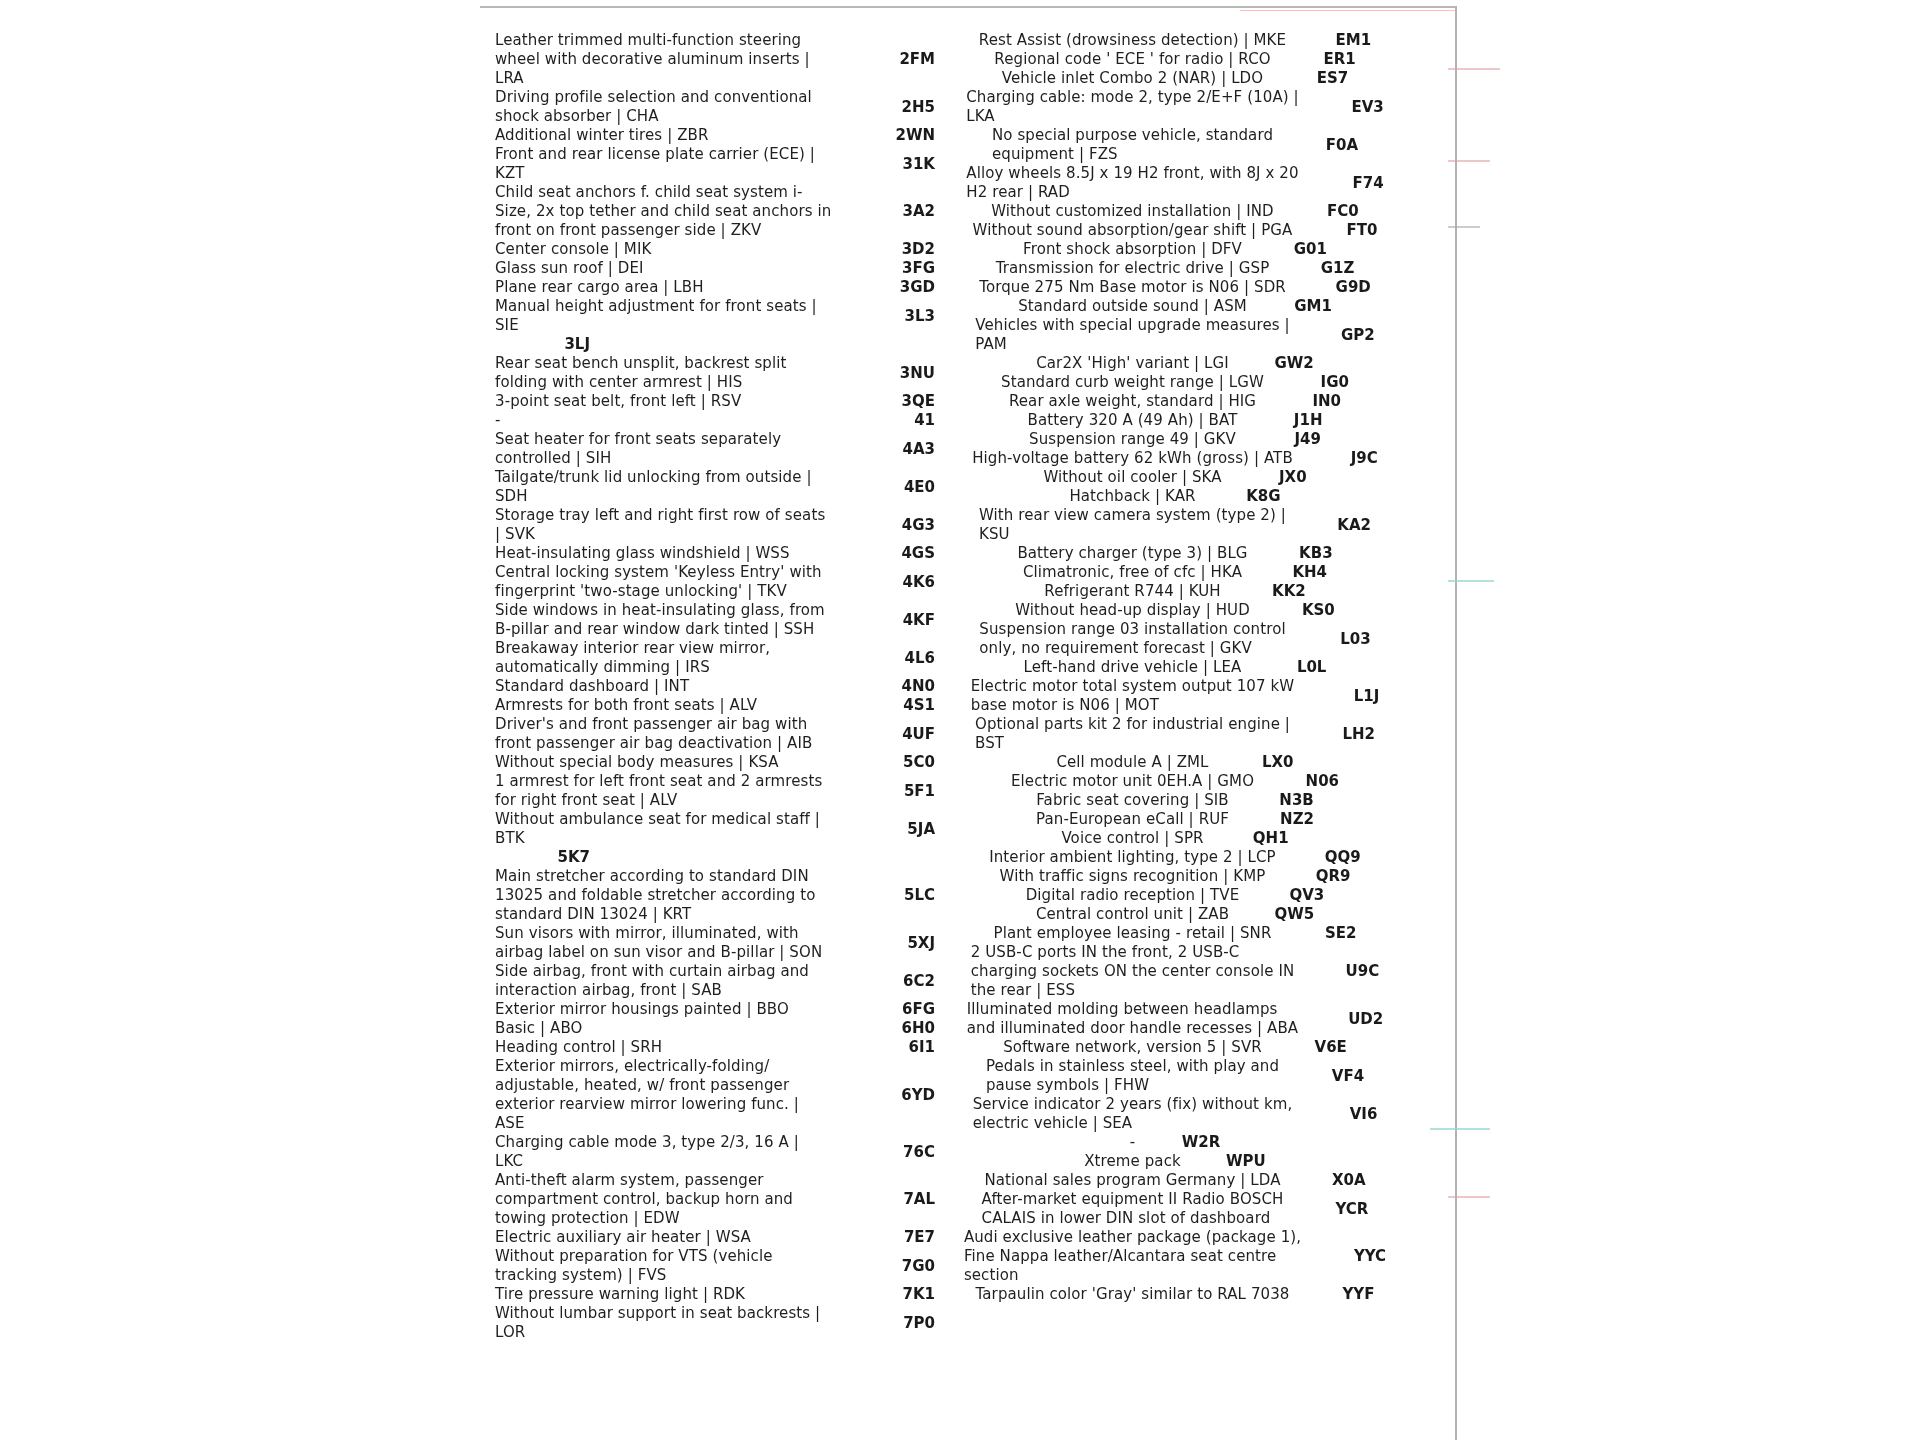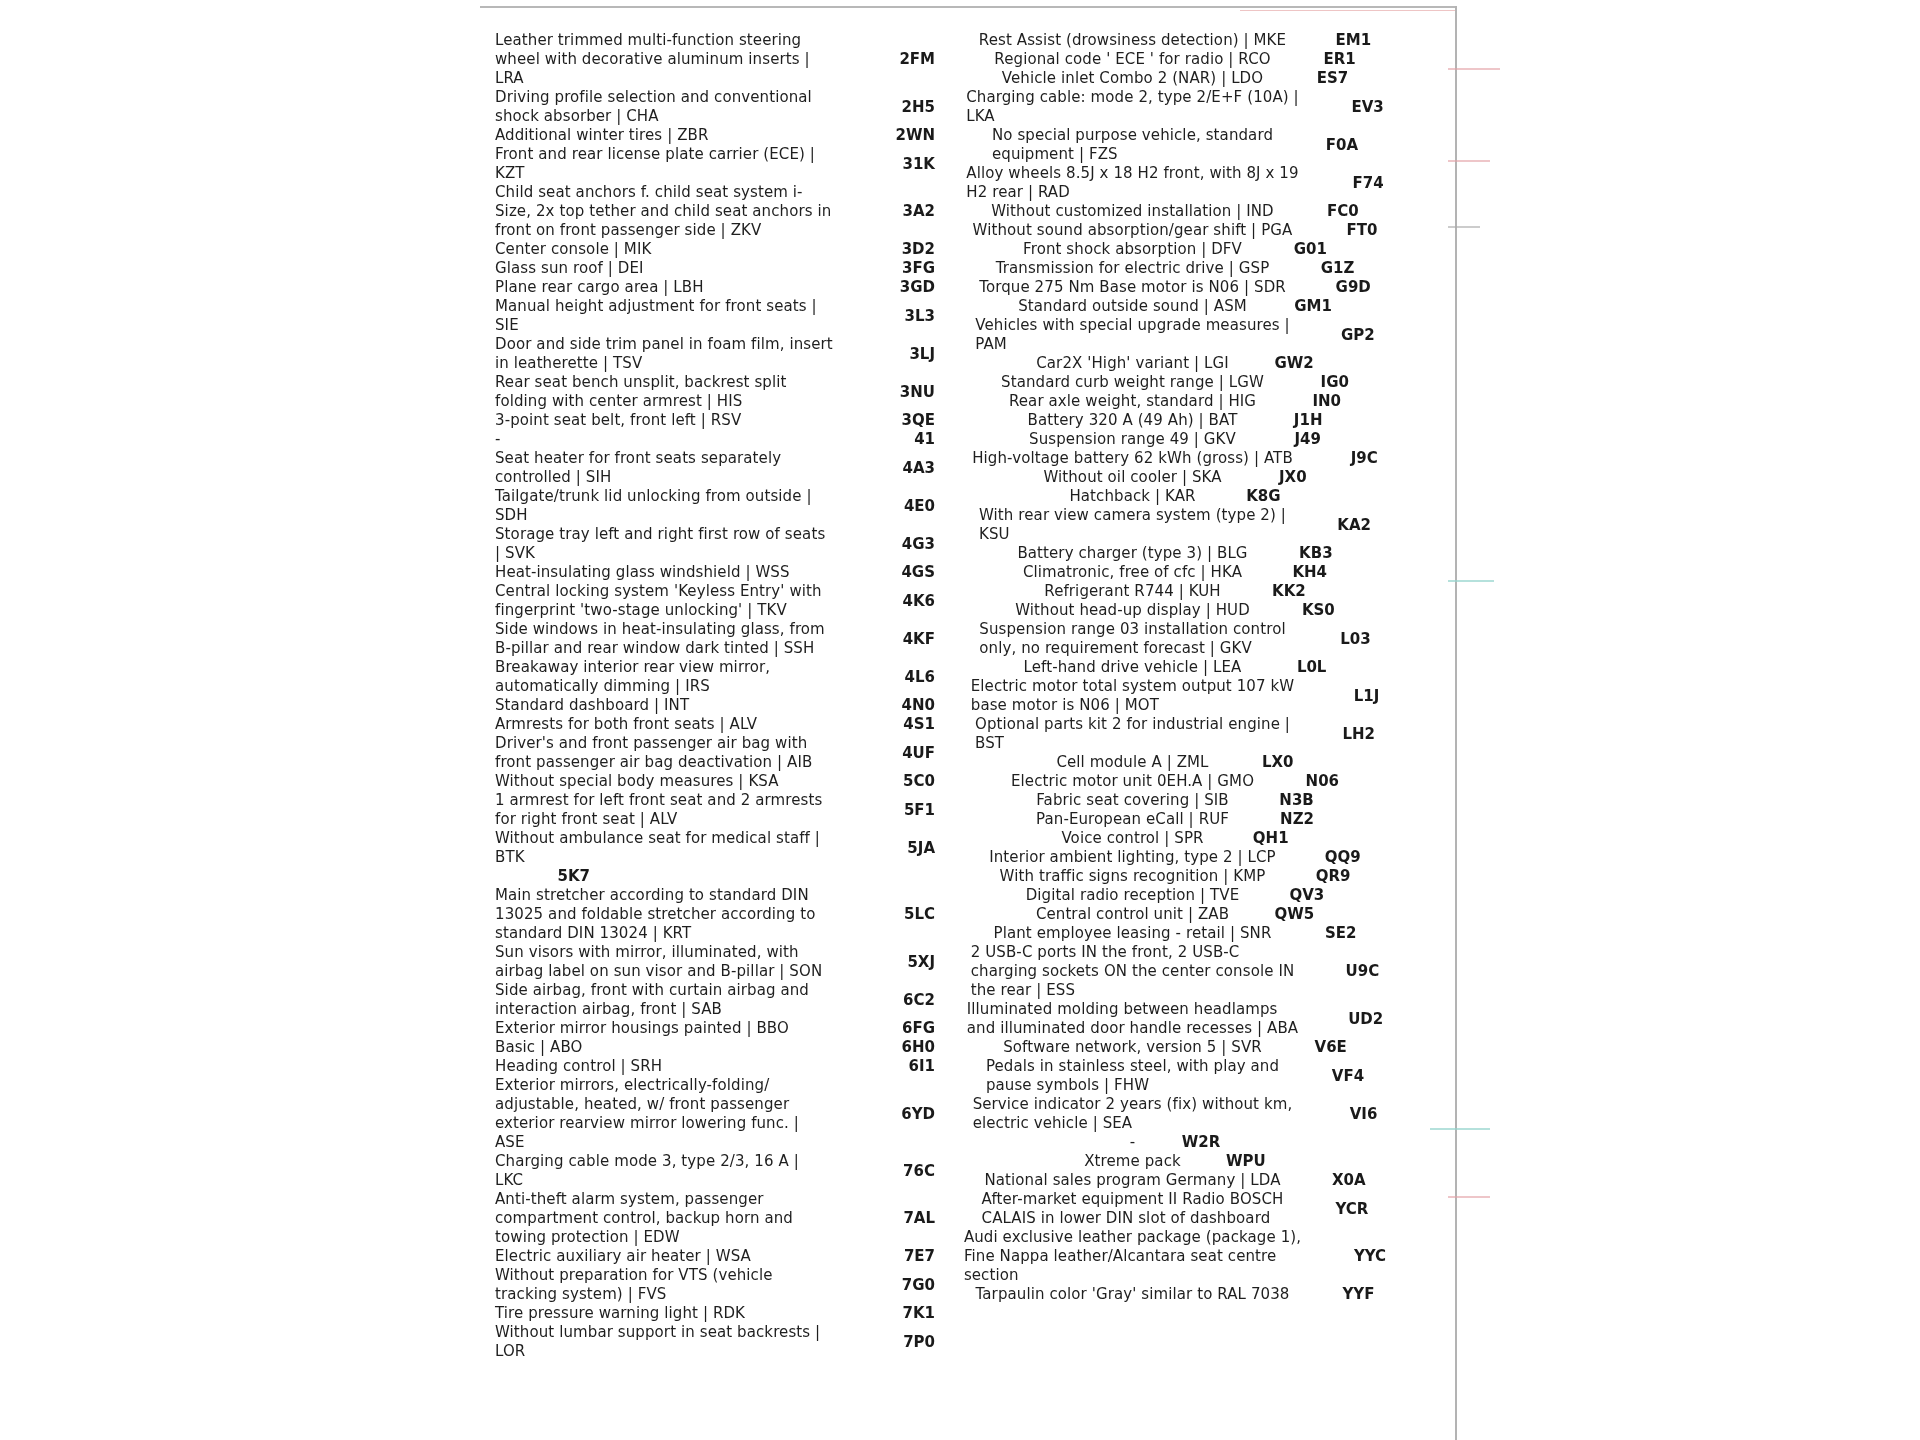--- a/index.html
+++ b/index.html
@@ -125,22 +125,20 @@
       <div class="row">
         <div class="desc">Plane rear cargo area | LBH</div>
         <div class="code">3GD</div>
       </div>
       <div class="row">
         <div class="desc">Manual height adjustment for front seats |
 SIE</div>
         <div class="code">3L3</div>
       </div>
       <div class="row">
-        <div class="desc">Door and side trim panel in foam film, insert
-in leatherette | TSV</div>
         <div class="code">3LJ</div>
       </div>
       <div class="row">
         <div class="desc">Rear seat bench unsplit, backrest split
 folding with center armrest | HIS</div>
         <div class="code">3NU</div>
       </div>
       <div class="row">
         <div class="desc">3-point seat belt, front left | RSV</div>
         <div class="code">3QE</div>
@@ -295,21 +293,21 @@
         <div class="desc">Charging cable: mode 2, type 2/E+F (10A) |
 LKA</div>
         <div class="code">EV3</div>
       </div>
       <div class="row">
         <div class="desc">No special purpose vehicle, standard
 equipment | FZS</div>
         <div class="code">F0A</div>
       </div>
       <div class="row">
-        <div class="desc">Alloy wheels 8.5J x 18 H2 front, with 8J x 19
+        <div class="desc">Alloy wheels 8.5J x 19 H2 front, with 8J x 20
 H2 rear | RAD</div>
         <div class="code">F74</div>
       </div>
       <div class="row">
         <div class="desc">Without customized installation | IND</div>
         <div class="code">FC0</div>
       </div>
       <div class="row">
         <div class="desc">Without sound absorption/gear shift | PGA</div>
         <div class="code">FT0</div>

